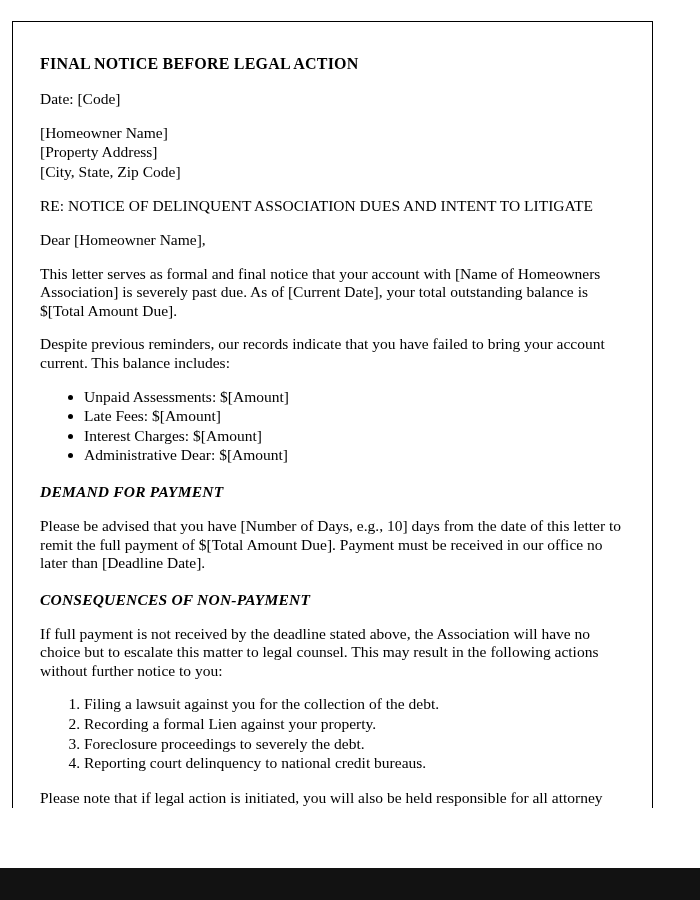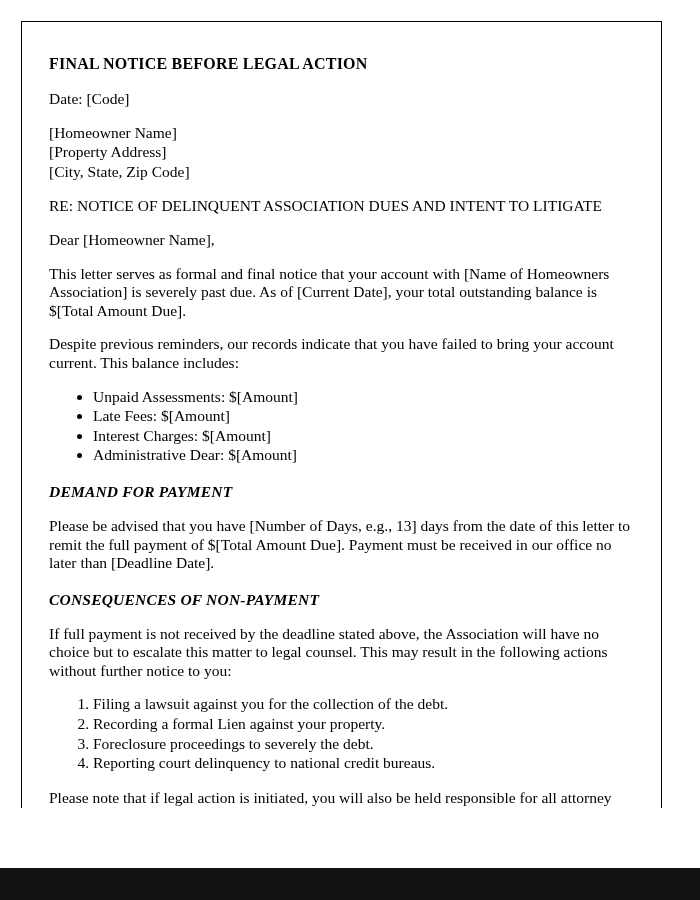--- a/index.html
+++ b/index.html
@@ -10,21 +10,21 @@
     color: #000000;
   }
   .page {
     position: relative;
     width: 700px; height: 900px;
     background: #ffffff;
     overflow: hidden;
   }
   .letter {
     position: absolute;
-    left: 21px; top: 21px;
+    left: 12px; top: 21px;
     width: 641px; height: 787px;
     border: 1px solid #000000;
     border-bottom: none;
     padding: 33px 28px 0 27px;
     background: #ffffff;
     overflow: hidden;
   }
   .letter-title {
     font-size: 16px;
     font-weight: bold;
@@ -93,21 +93,21 @@
 
     <ul class="bullets">
       <li>Unpaid Assessments: $[Amount]</li>
       <li>Late Fees: $[Amount]</li>
       <li>Interest Charges: $[Amount]</li>
       <li>Administrative Dear: $[Amount]</li>
     </ul>
 
     <div class="section-title">DEMAND FOR PAYMENT</div>
 
-    <div class="para">Please be advised that you have [Number of Days, e.g., 13] days from the date of this letter to remit the full payment of $[Total Amount Due]. Payment must be received in our office no later than [Deadline Date].</div>
+    <div class="para">Please be advised that you have [Number of Days, e.g., 10] days from the date of this letter to remit the full payment of $[Total Amount Due]. Payment must be received in our office no later than [Deadline Date].</div>
 
     <div class="section-title">CONSEQUENCES OF NON-PAYMENT</div>
 
     <div class="para">If full payment is not received by the deadline stated above, the Association will have no choice but to escalate this matter to legal counsel. This may result in the following actions without further notice to you:</div>
 
     <ol class="numbers">
       <li>Filing a lawsuit against you for the collection of the debt.</li>
       <li>Recording a formal Lien against your property.</li>
       <li>Foreclosure proceedings to severely the debt.</li>
       <li>Reporting court delinquency to national credit bureaus.</li>

